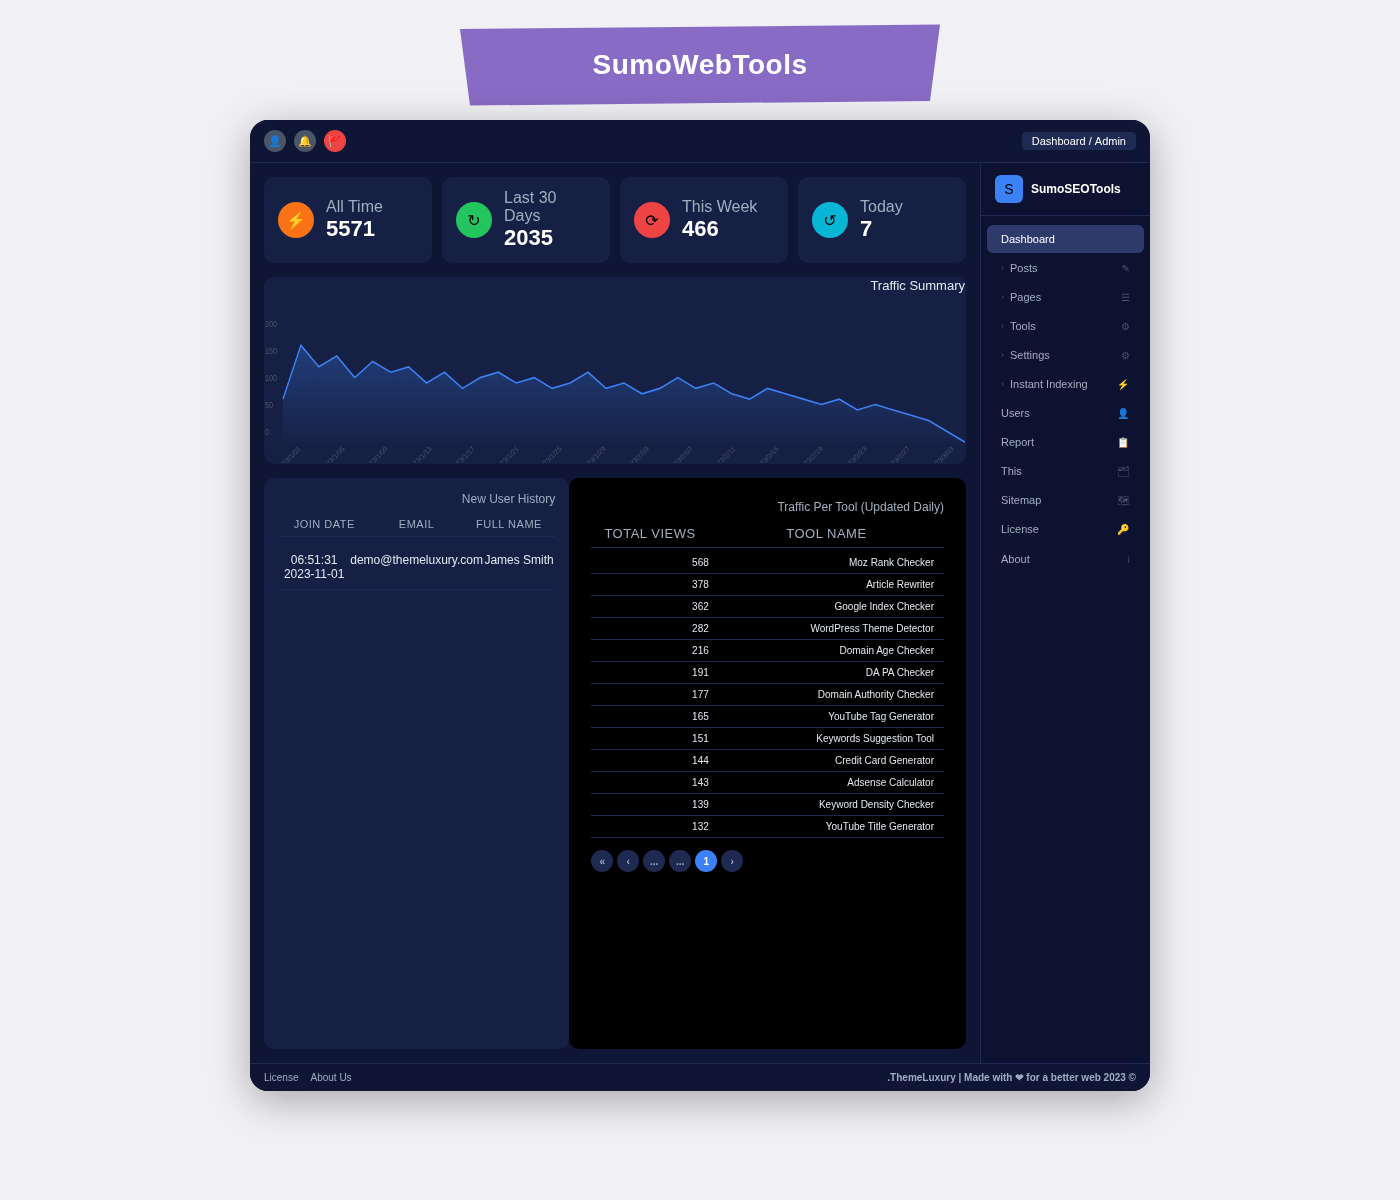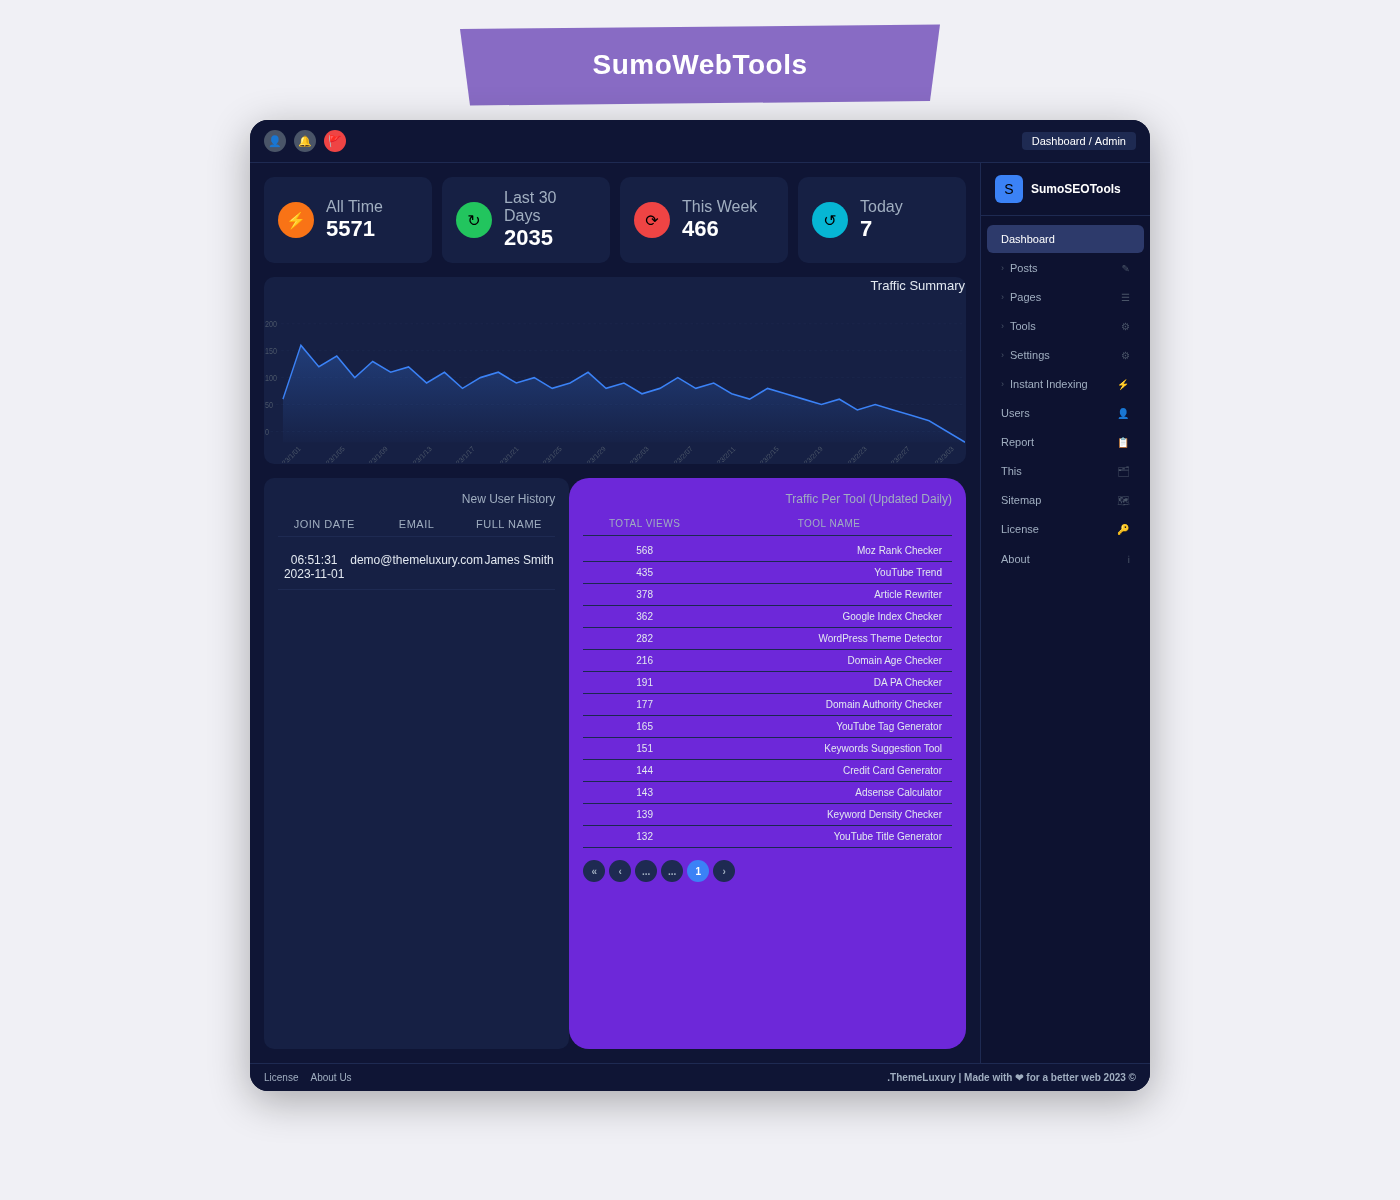--- a/index.html
+++ b/index.html
@@ -205,48 +205,48 @@
       border-bottom: 1px solid #1e2a52;
     }
     .table-cell {
       font-size: 12px;
       color: #e2e8f0;
       text-align: center;
     }
 
     
     .traffic-tool {
-      background: #6d28d9;
-      border-radius: 20px;
-      padding: 14px;
+      background: #000000;
+      border-radius: 10px;
+      padding: 22px;
     }
     .tool-table-header {
       display: grid;
       grid-template-columns: 1fr 2fr;
       border-bottom: 1px solid #1e2a52;
       padding-bottom: 6px;
       margin-bottom: 4px;
     }
     .tool-header-cell {
-      font-size: 10px;
+      font-size: 13px;
       color: #a0aec0;
       text-transform: uppercase;
       letter-spacing: 0.5px;
       text-align: center;
     }
     .tool-row {
       display: grid;
       grid-template-columns: 1fr 2fr;
       padding: 5px 0;
       border-bottom: 1px solid #1c2850;
     }
     .tool-cell {
       font-size: 10px;
       color: #e2e8f0;
-      text-align: center;
+      text-align: right;
     }
     .tool-cell.right {
       text-align: right;
       padding-right: 10px;
     }
 
     
     .pagination {
       display: flex;
       gap: 4px;
@@ -496,24 +496,20 @@
           <div class="tool-table-header" id="tool-table-header">
               <div class="tool-header-cell">TOTAL VIEWS</div>
               <div class="tool-header-cell">TOOL NAME</div>
             </div>
           <div id="tool-table-body">
               <div class="tool-row">
       <div class="tool-cell">568</div>
       <div class="tool-cell right">Moz Rank Checker</div>
     </div>
               <div class="tool-row">
-      <div class="tool-cell">435</div>
-      <div class="tool-cell right">YouTube Trend</div>
-    </div>
-              <div class="tool-row">
       <div class="tool-cell">378</div>
       <div class="tool-cell right">Article Rewriter</div>
     </div>
               <div class="tool-row">
       <div class="tool-cell">362</div>
       <div class="tool-cell right">Google Index Checker</div>
     </div>
               <div class="tool-row">
       <div class="tool-cell">282</div>
       <div class="tool-cell right">WordPress Theme Detector</div>

